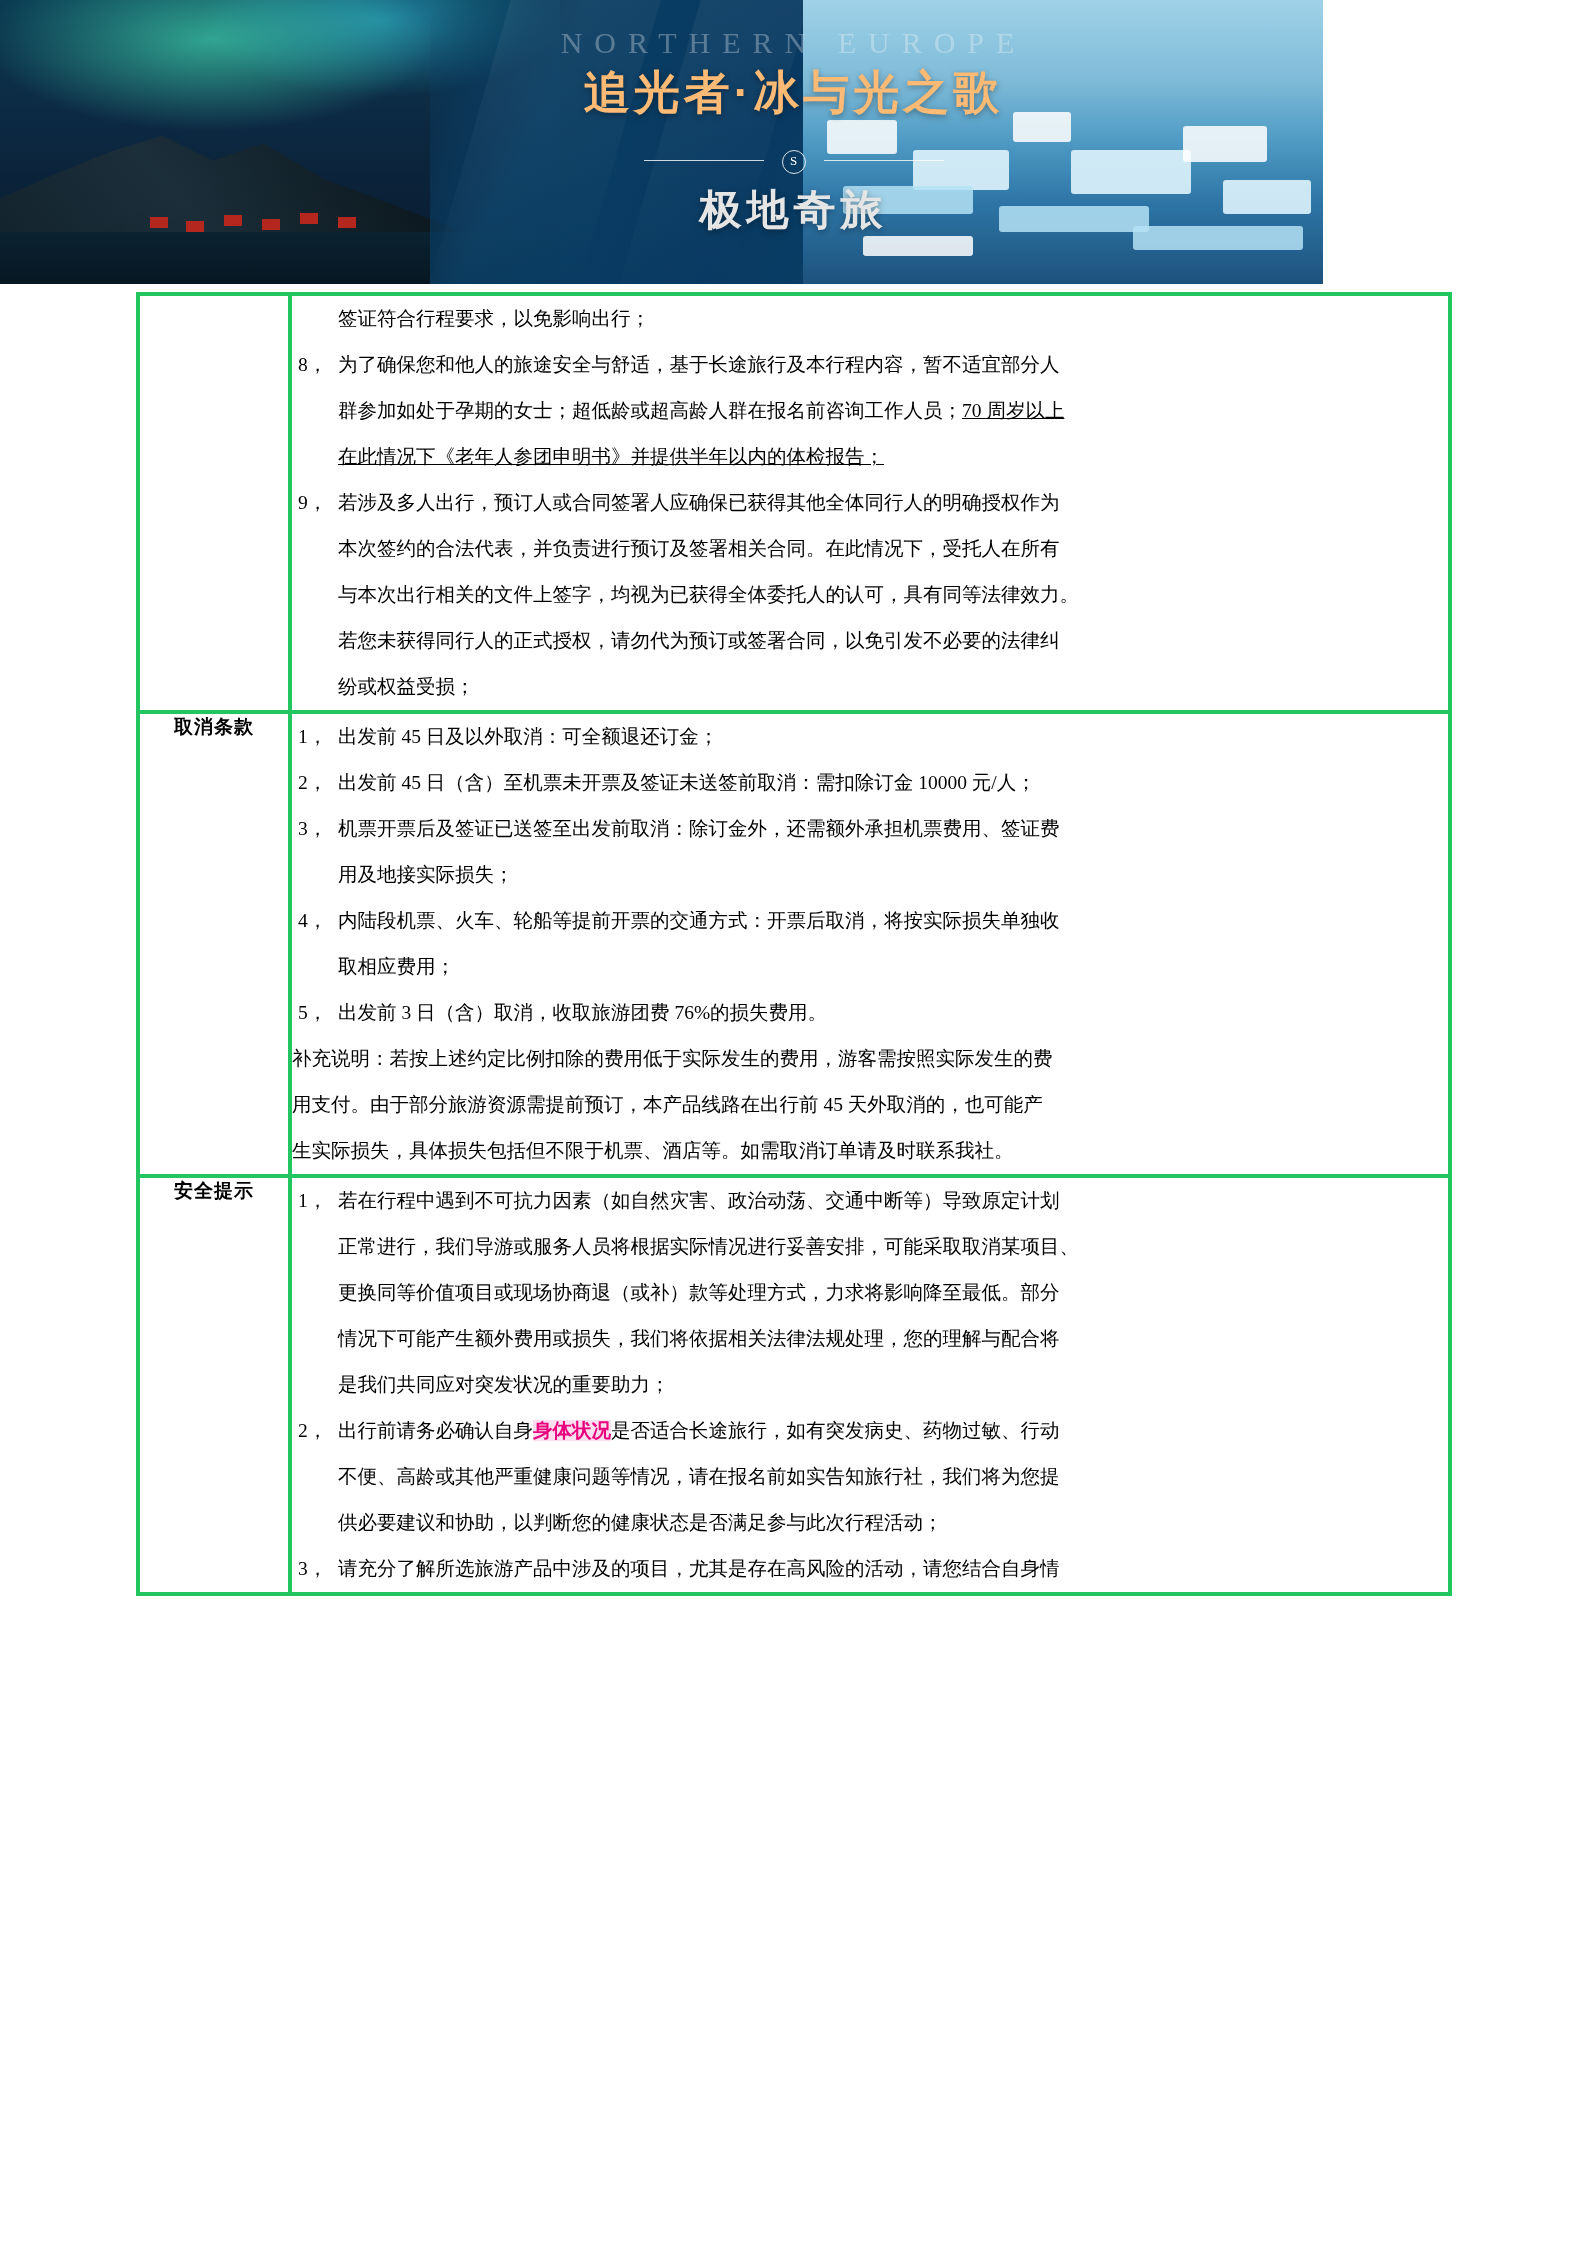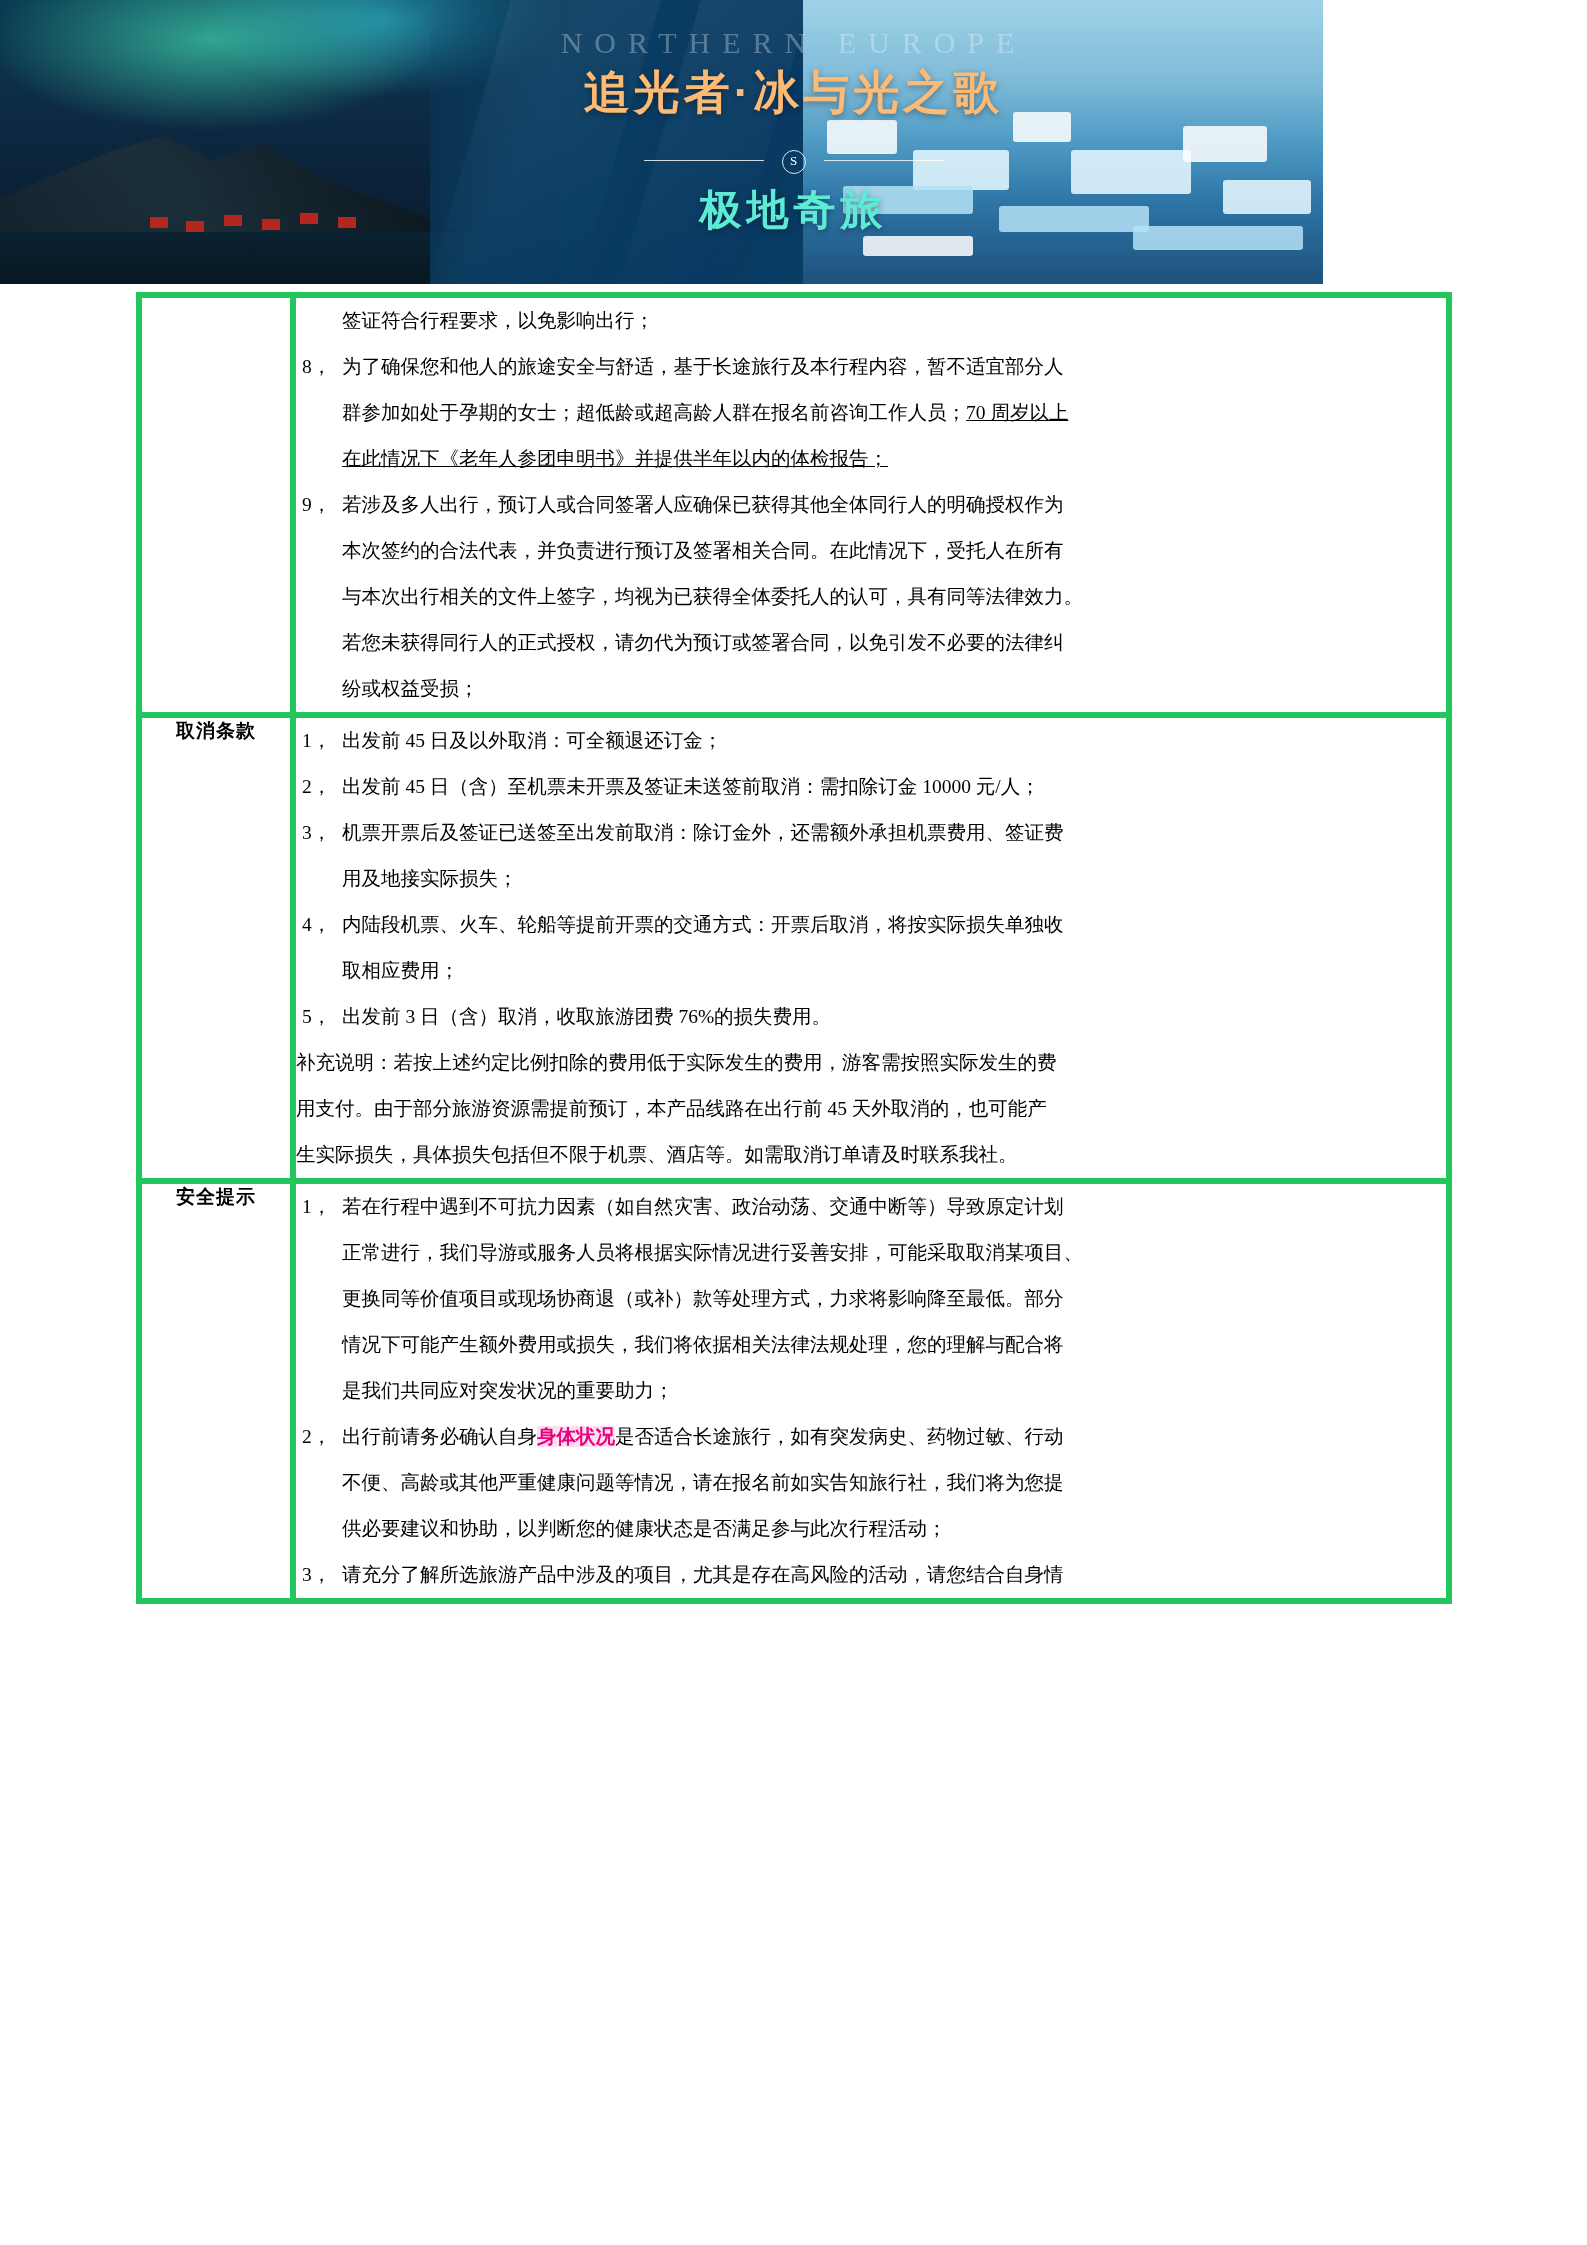--- a/index.html
+++ b/index.html
@@ -147,39 +147,39 @@
   }
   .banner-cn2 {
     position: absolute;
     top: 182px;
     left: 50%;
     transform: translateX(-50%);
     font-family: "Liberation Sans", sans-serif;
     font-weight: bold;
     font-size: 42px;
     letter-spacing: 5px;
-    color: #5eead4;
+    color: #e5e5e5;
     white-space: nowrap;
     text-shadow: 0 2px 6px rgba(0,0,0,0.35);
   }
 
   
   .doc {
     position: absolute;
     left: 136px;
     top: 292px;
     width: 1316px;
   }
   table.contract {
     border-collapse: collapse;
     width: 1316px;
     table-layout: fixed;
   }
   table.contract td {
-    border: 6px solid #22c55e;
+    border: 4px solid #22c55e;
     vertical-align: top;
     padding: 0;
   }
   td.label-cell {
     width: 148px;
     text-align: center;
     vertical-align: middle;
     font-family: "Liberation Sans", sans-serif;
     font-weight: bold;
     font-size: 19px;

